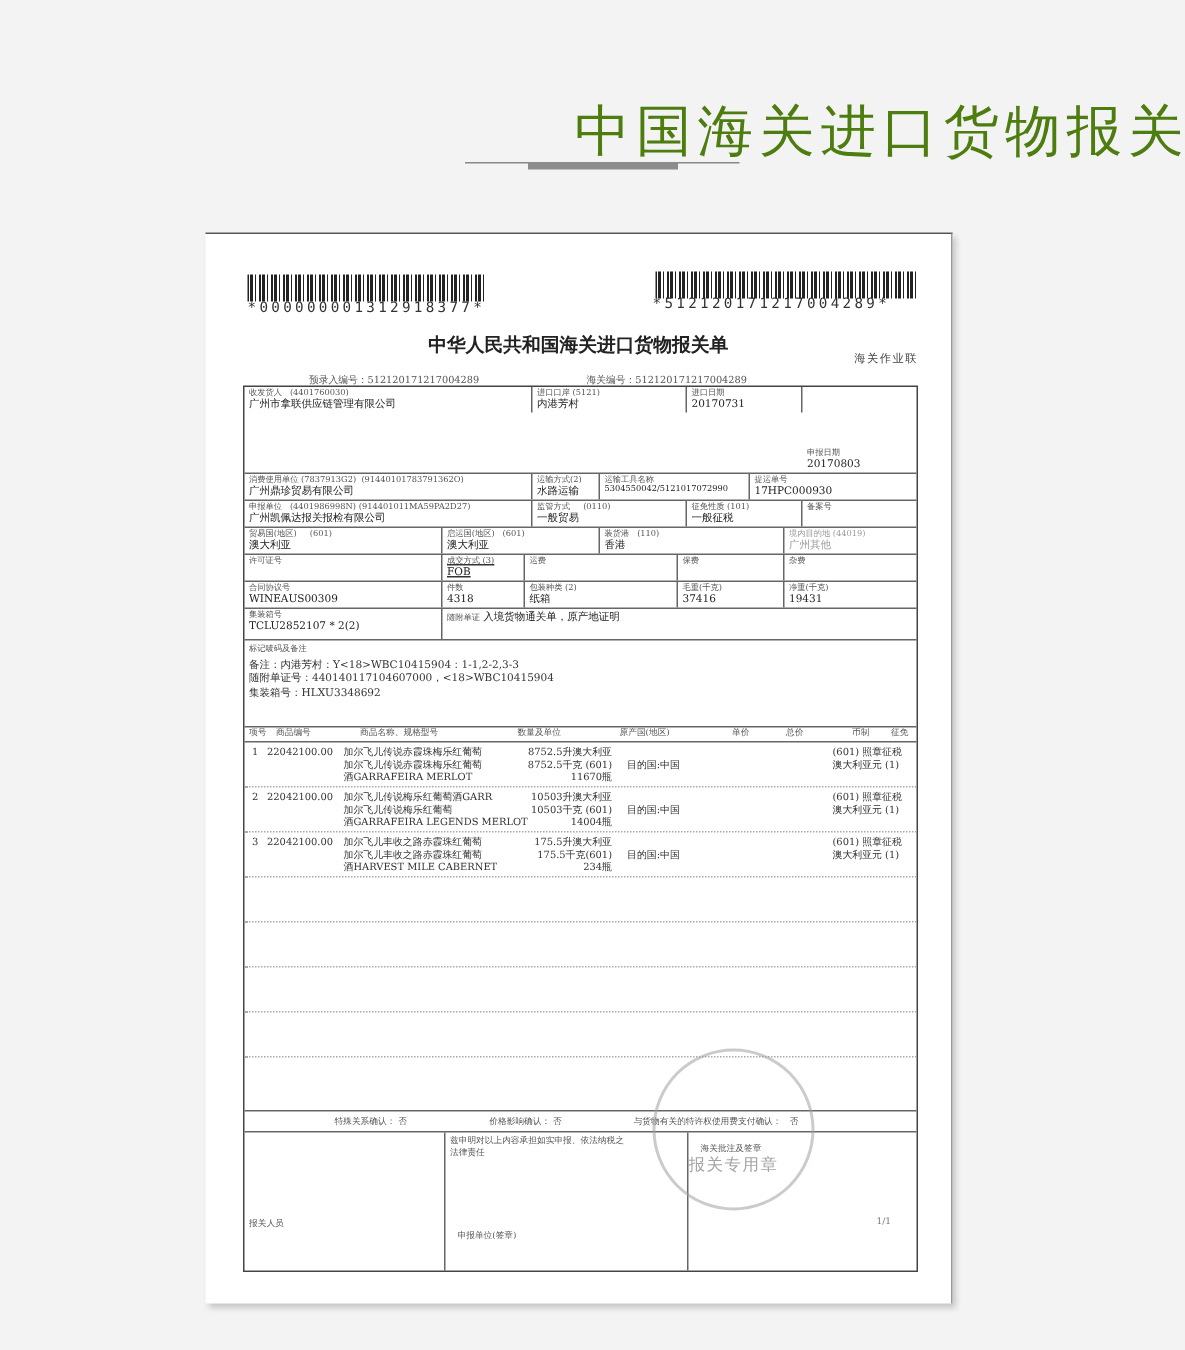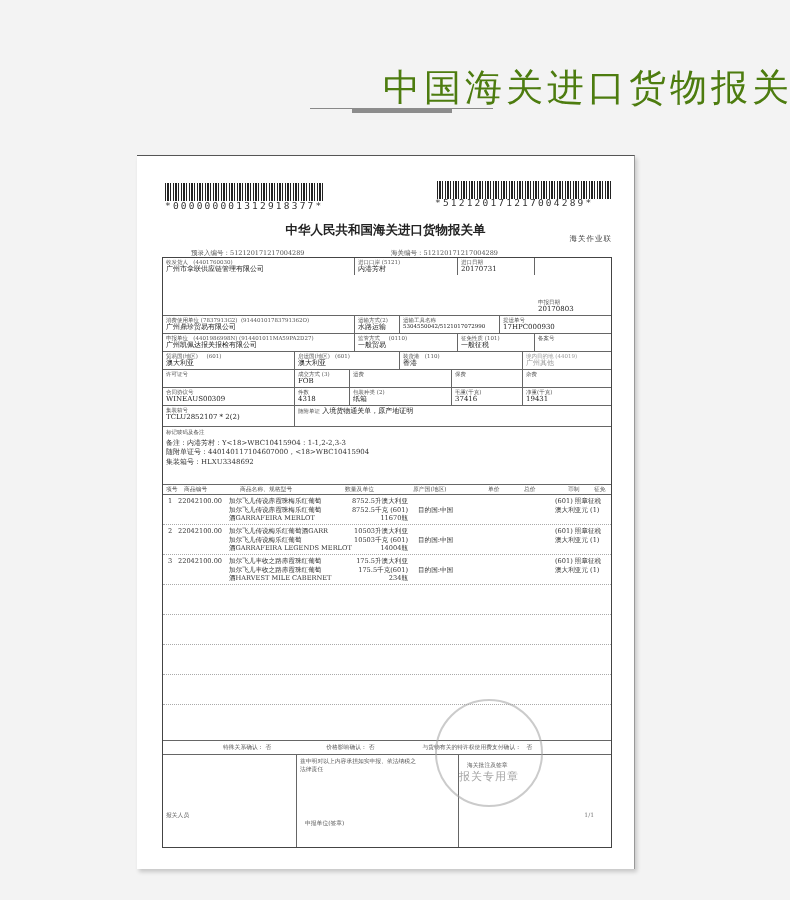--- a/index.html
+++ b/index.html
@@ -54,21 +54,21 @@
 
 <div class="paper">
   <div class="barcode" style="left:28px;top:27px;width:158px;"></div>
   <div class="barcode-text" style="left:28px;top:44px;">*000000001312918377*</div>
   <div class="barcode" style="left:300px;top:25px;width:174px;"></div>
   <div class="barcode-text" style="left:298px;top:41px;">*512120171217004289*</div>
 
   <div class="doc-title">中华人民共和国海关进口货物报关单</div>
   <div class="copy-label">海关作业联</div>
 
-  <div class="meta" style="left:54px;">
+  <div class="meta" style="left:69px;">
     <span>预录入编号：</span><span>512120171217004289</span>
   </div>
   <div class="meta" style="left:254px;">
     <span>海关编号：</span><span>512120171217004289</span>
   </div>
 
   <div class="frame">
 
     <div class="row">
       <div class="cell" style="width:192px;">
@@ -142,21 +142,21 @@
       <div class="cell" style="flex:1;">
         <span class="lbl faint">境内目的地 (44019)</span>
         <span class="val faint">广州其他</span>
       </div>
     </div>
 
     <div class="row">
       <div class="cell" style="width:132px;">
         <span class="lbl">许可证号</span>
       </div>
-      <div class="cell" style="width:55px;">
+      <div class="cell" style="width:55px;text-decoration:underline;">
         <span class="lbl">成交方式 (3)</span>
         <span class="val">FOB</span>
       </div>
       <div class="cell" style="width:102px;">
         <span class="lbl">运费</span>
       </div>
       <div class="cell" style="width:71px;">
         <span class="lbl">保费</span>
       </div>
       <div class="cell" style="flex:1;">

